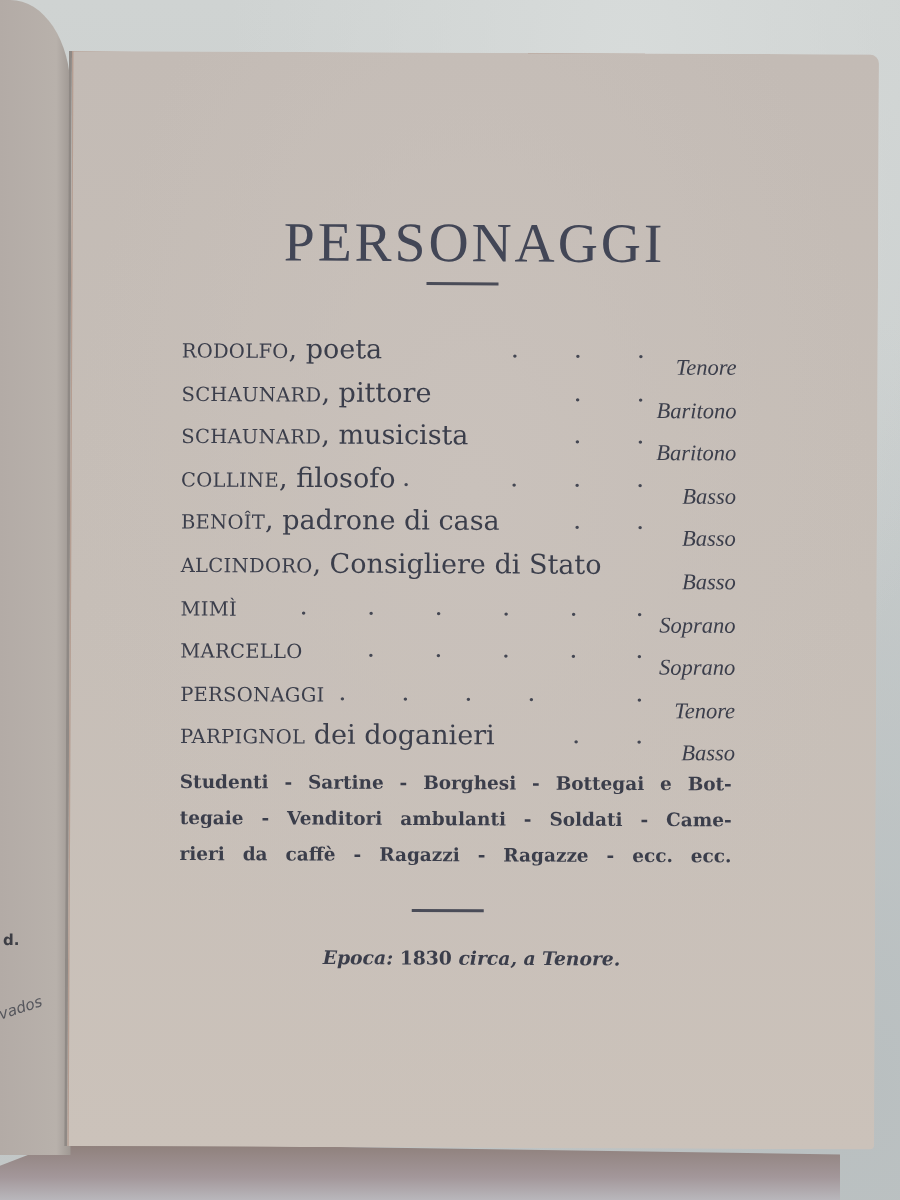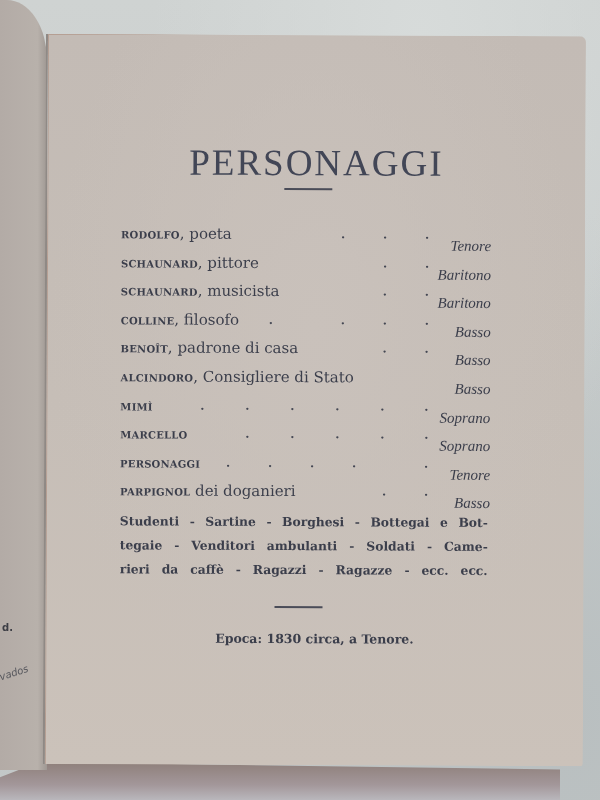--- a/index.html
+++ b/index.html
@@ -55,43 +55,43 @@
     .rule.r2 { left: 229px; width: 48px; top: 571px; }
     .cast {
       position: absolute; left: 74px; top: 189px; width: 370px;
       margin: 0; padding: 0; list-style: none;
     }
     .cast li {
       position: relative; height: 28.6px; line-height: 20px;
       font-family: "DejaVu Serif", serif; font-size: 13px; color: #3b3e4b;
       white-space: nowrap;
     }
-    .cast .name { font-weight: bold; letter-spacing: 0.2px; font-size: 10px; }
-    .cast .desc { font-size: 15px; }
+    .cast .name { font-weight: normal; letter-spacing: 0.2px; font-size: 13px; }
+    .cast .desc { font-size: 18px; }
     .cast .dots {
       position: absolute; left: 0; top: 0; font-weight: bold; font-size: 12px;
       letter-spacing: 0; color: #444753;
     }
     .cast .voice {
       position: absolute; right: 0; top: 1px; font-style: italic;
       font-family: "Liberation Serif", serif; font-size: 15px; color: #3b3e4b; margin-top: 10px;
     }
     .dot { position: absolute; top: 0; }
     .chorus {
       position: absolute; left: 74px; top: 475px; width: 368px;
       font-family: "DejaVu Serif", serif; font-size: 12.3px; line-height: 24px;
       color: #3b3e4b; text-align: justify; font-weight: 600;
     }
     .chorus div { white-space: nowrap; text-align-last: justify; }
     .epoca {
       position: absolute; left: 0; right: 0; top: 596px; text-align: center;
       font-family: "DejaVu Serif", serif; font-size: 12.5px; color: #3b3e4b;
       font-weight: 600;
     }
-    .epoca .it { }
+    .epoca .it { font-style: italic; }
   </style>
 </head>
 <body>
 
 <div class="backdrop"></div>
 <div class="shadow-bottom"></div>
 
 <div class="left-page">
   <span class="left-fragment f1">d.</span>
   <span class="left-fragment f2">vados</span>

